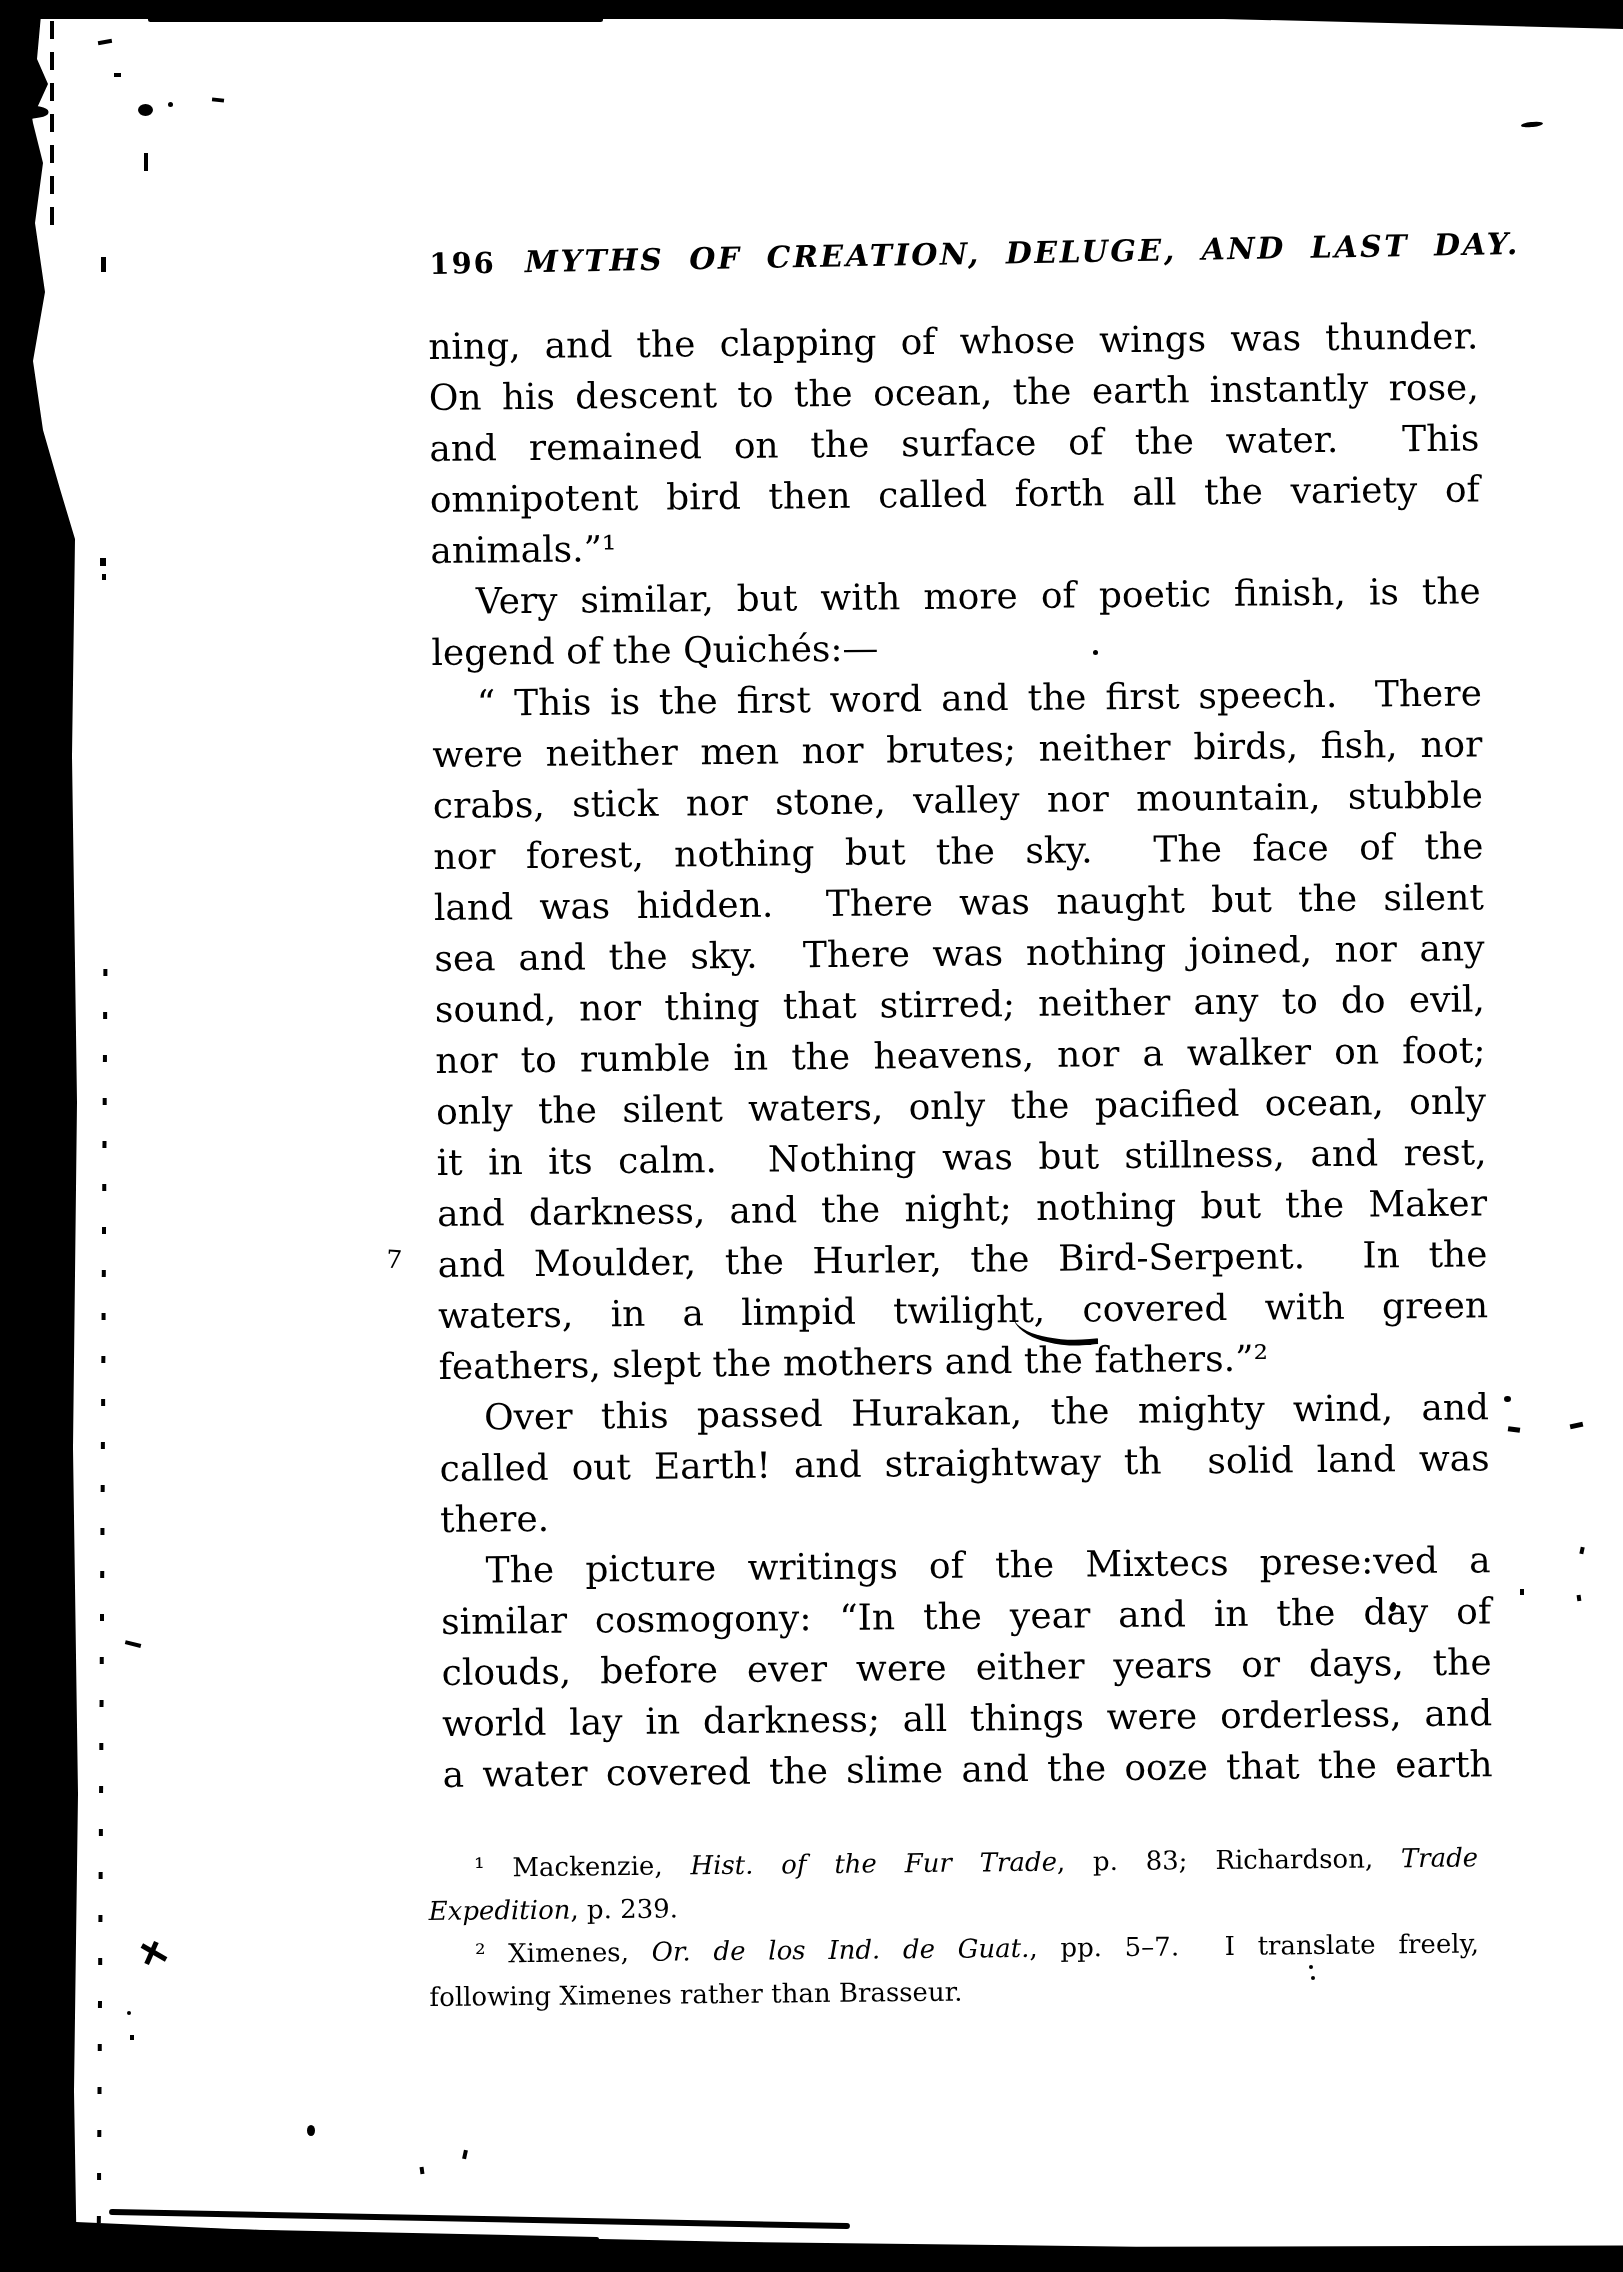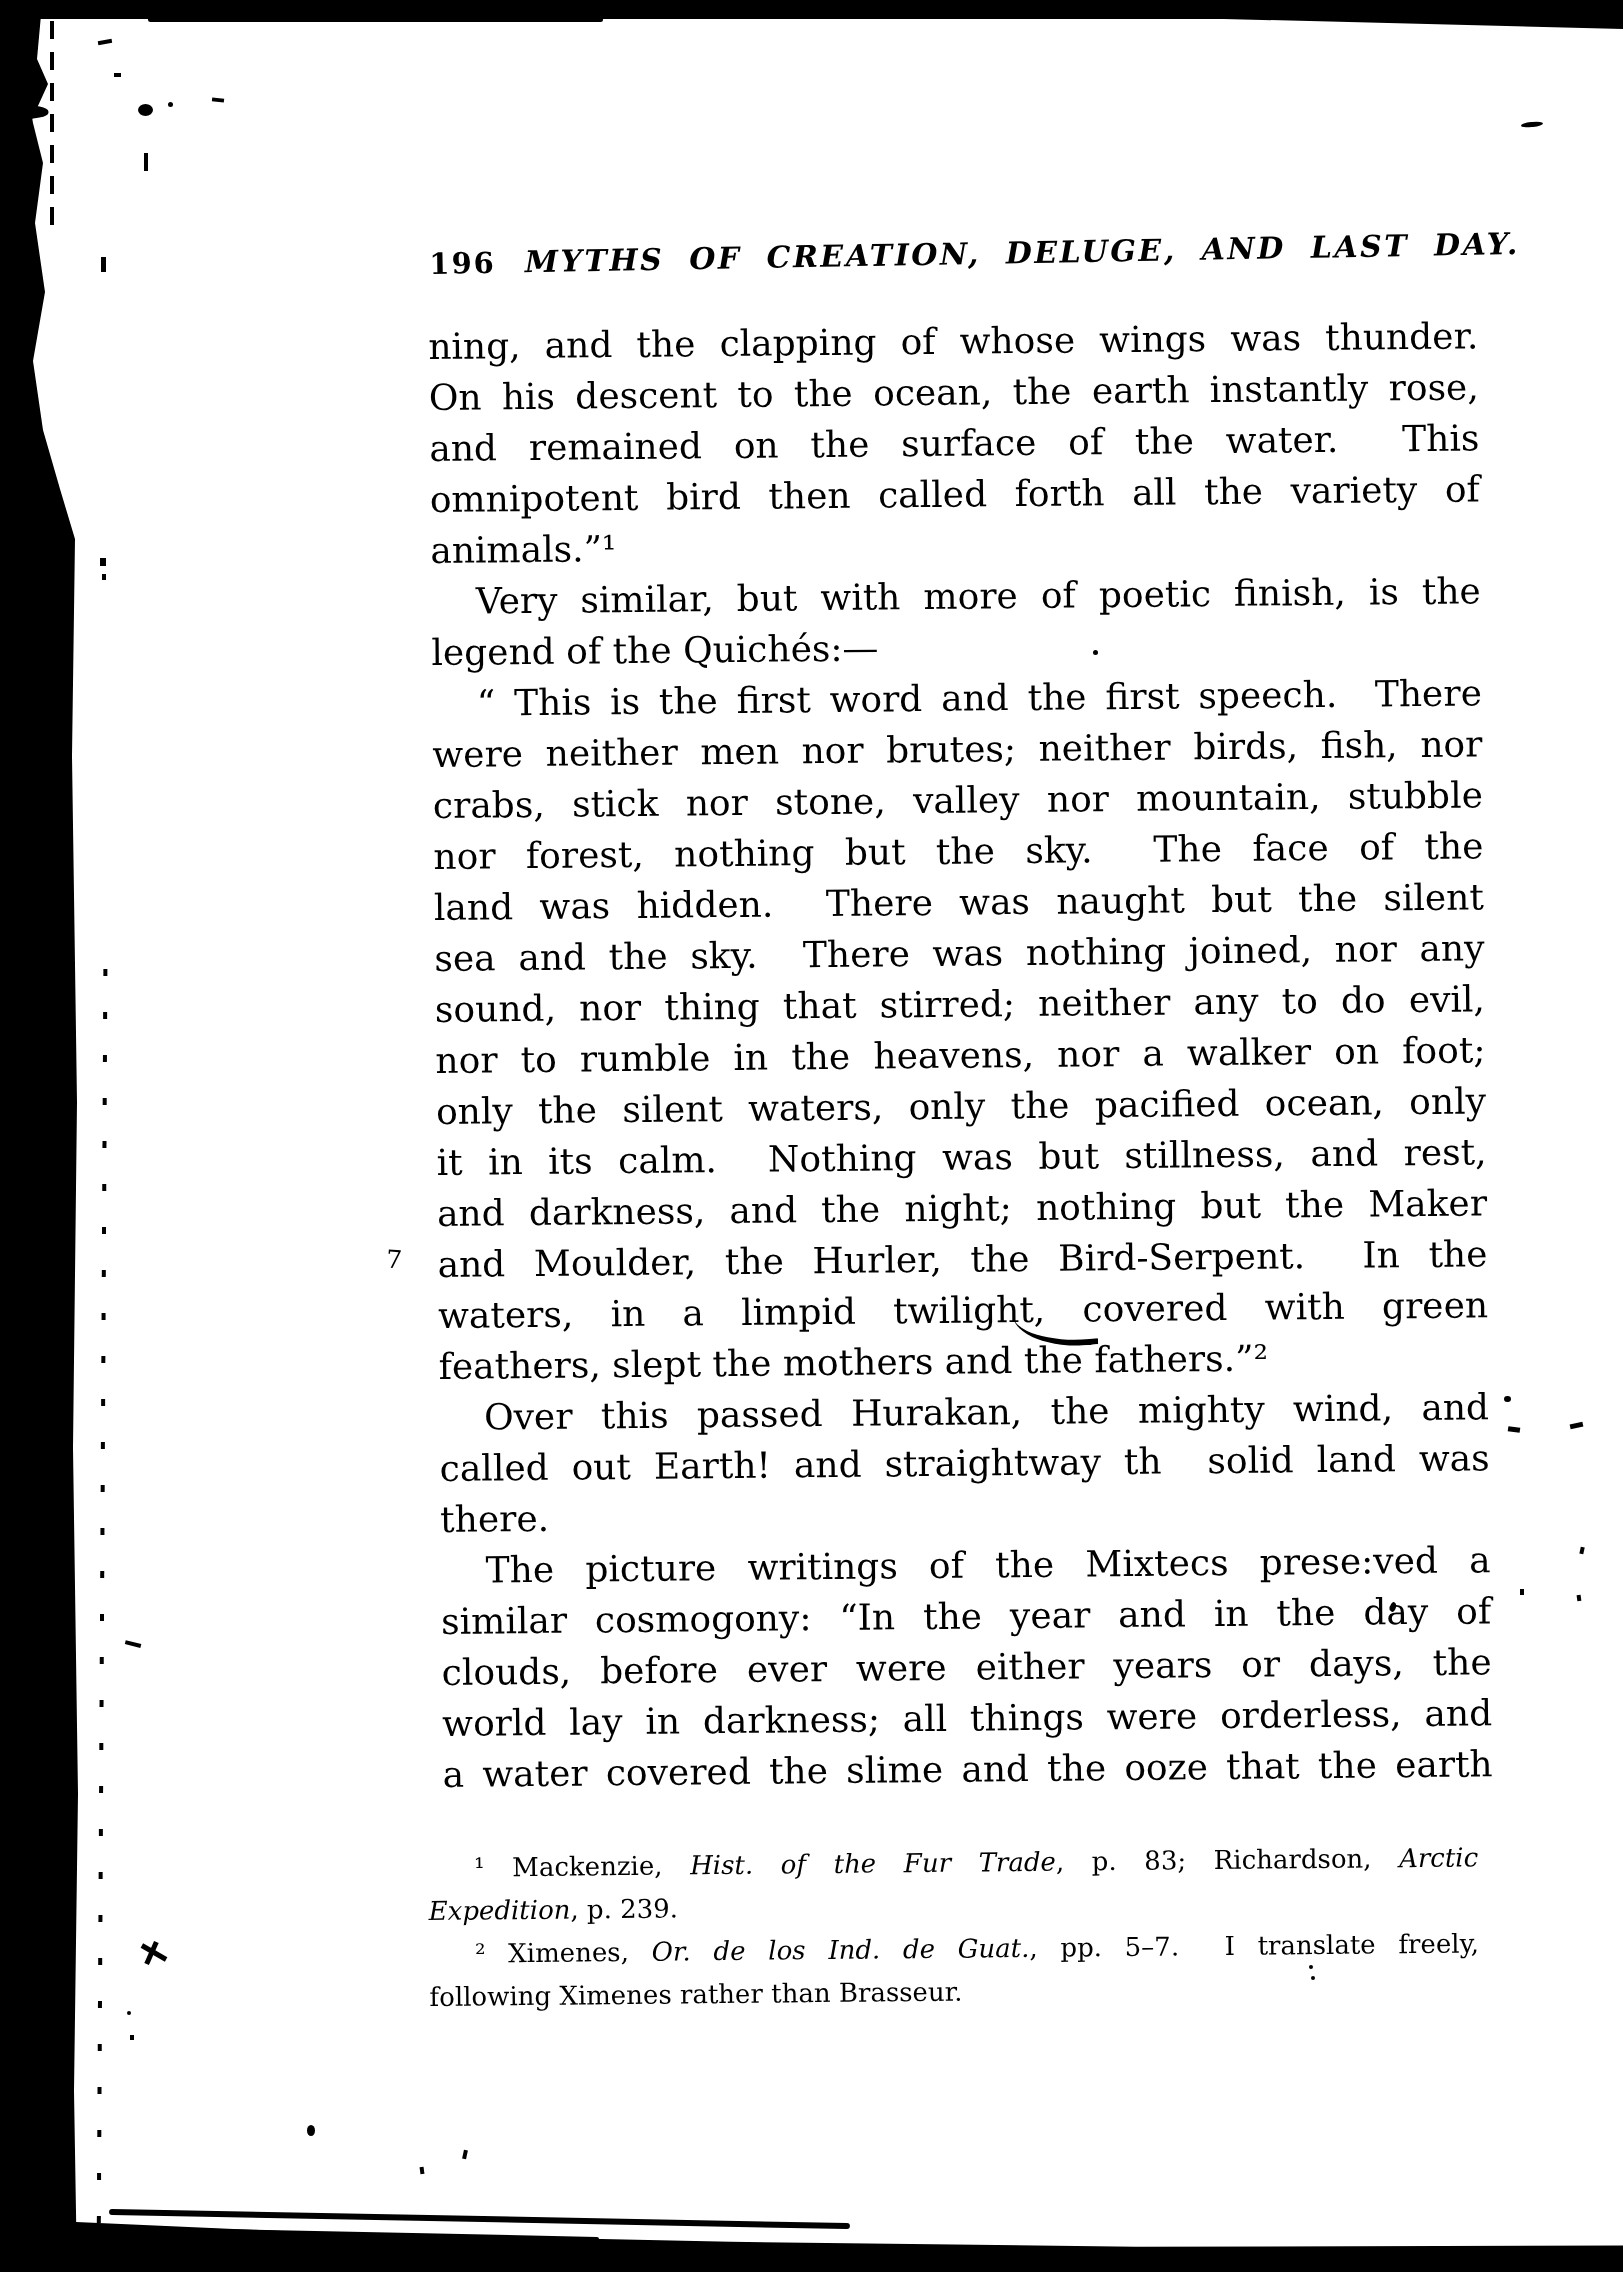--- a/index.html
+++ b/index.html
@@ -153,21 +153,21 @@
         <div class="line indent">The picture writings of the Mixtecs prese:ved a</div>
         <div class="line">similar cosmogony: “In the year and in the day of</div>
         <div class="line">clouds, before ever were either years or days, the</div>
         <div class="line">world lay in darkness; all things were orderless, and</div>
         <div class="line">a water covered the slime and the ooze that the earth</div>
       </div>
     </div>
 
   <div id="footnotes">
       <div>
-        <div class="line indent"><span>¹ Mackenzie, </span><span class="it">Hist. of the Fur Trade</span><span>, p. 83; Richardson, </span><span class="it">Arctic</span></div>
+        <div class="line indent"><span>¹ Mackenzie, </span><span class="it">Hist. of the Fur Trade</span><span>, p. 83; Richardson, </span><span class="it">Trade</span></div>
         <div class="line flush"><span class="it">Expedition</span><span>, p. 239.</span></div>
       </div>
       <div>
         <div class="line indent"><span>² Ximenes, </span><span class="it">Or. de los Ind. de Guat.</span><span>, pp. 5–7.&nbsp; I translate freely,</span></div>
         <div class="line flush"><span>following Ximenes rather than Brasseur.</span></div>
       </div>
     </div>
 
 </div>
 

